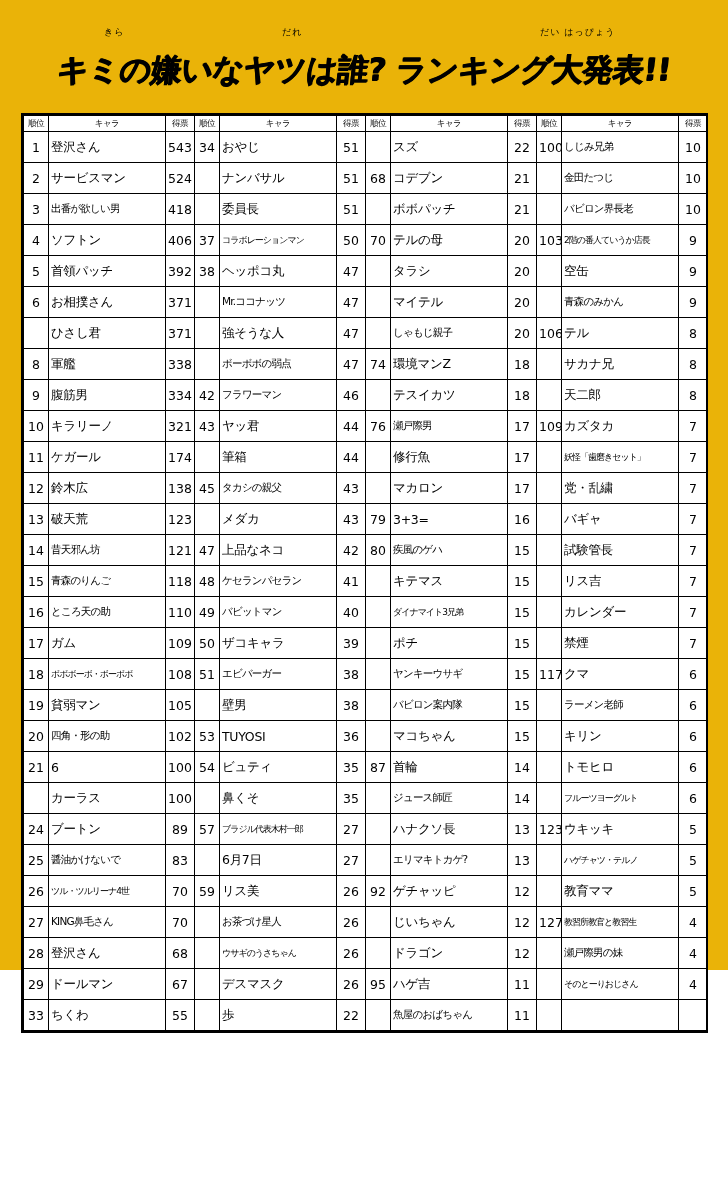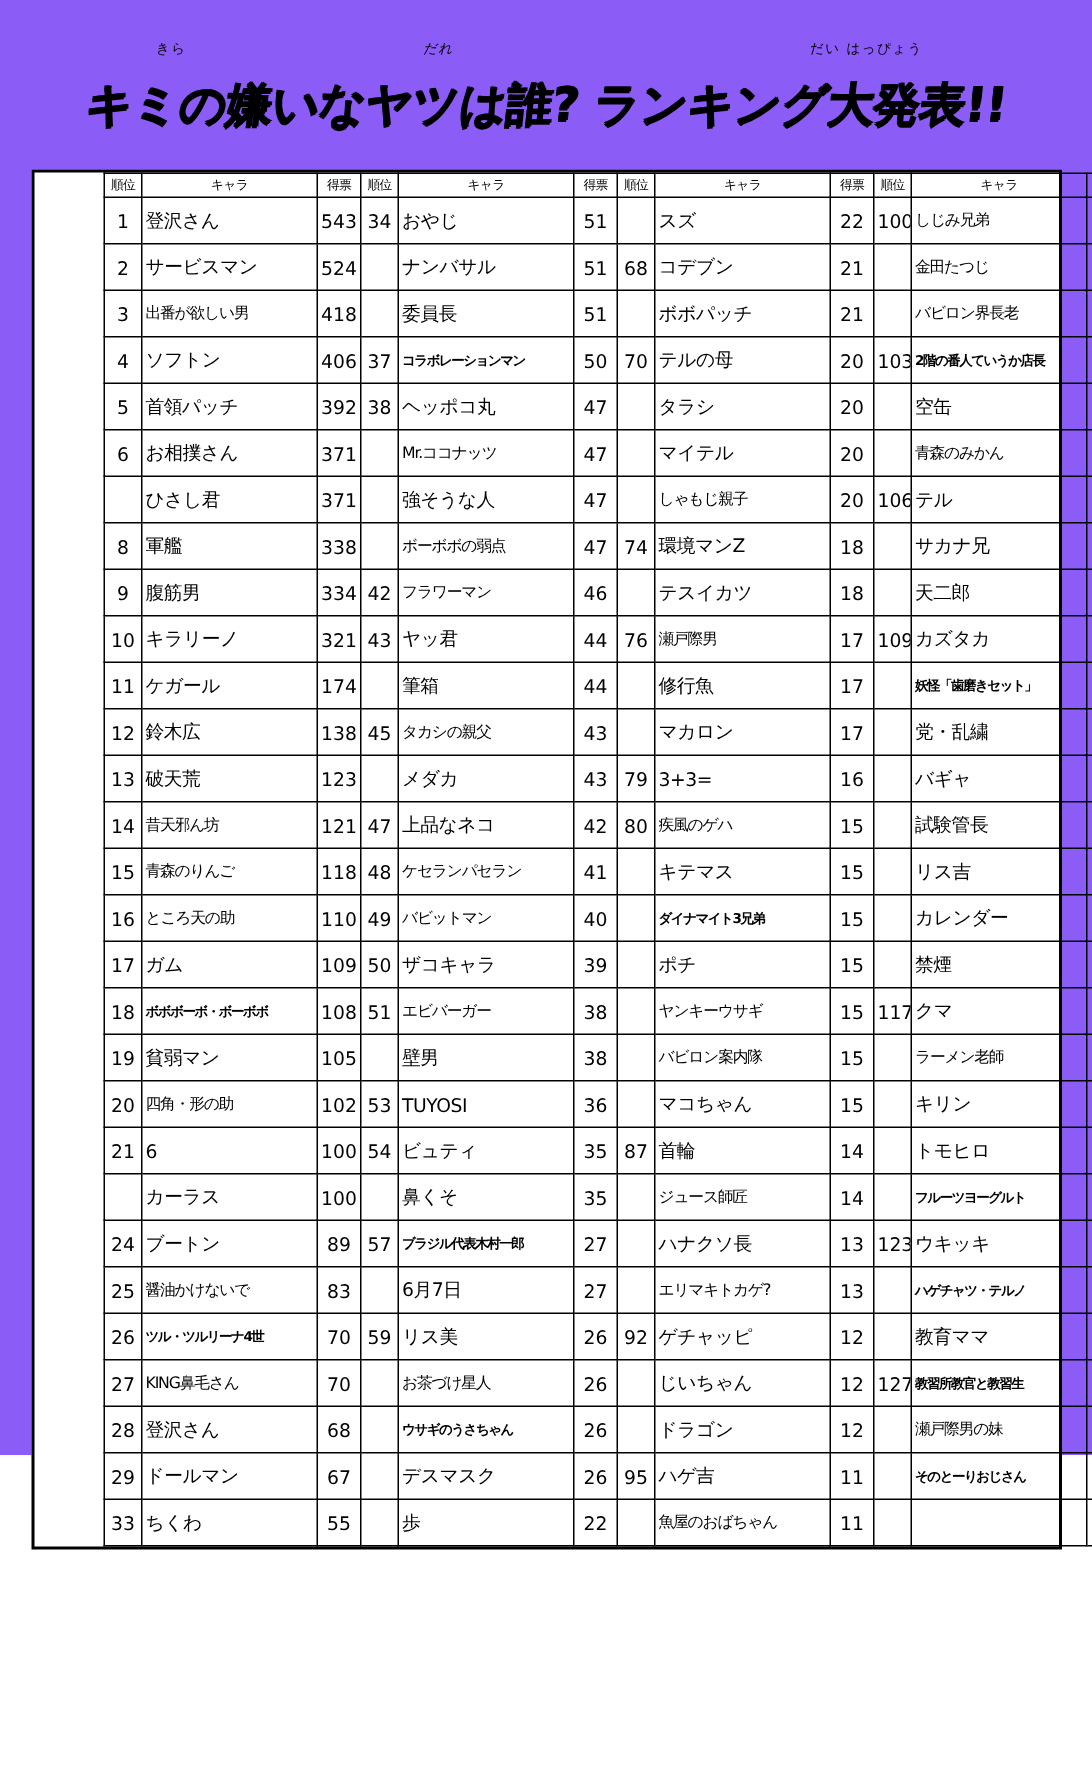--- a/index.html
+++ b/index.html
@@ -6,21 +6,21 @@
   html, body {
     margin: 0; padding: 0;
     width: 728px; height: 1182px;
     background: #ffffff;
     font-family: "DejaVu Sans", "Liberation Sans", sans-serif;
     overflow: hidden;
   }
   #page {
     position: relative;
     width: 728px; height: 970px;
-    background: #8b5cf6;
+    background: #eab308;
   }
   
   .title-area {
     position: absolute;
     left: 0; top: 40px;
     width: 728px;
     height: 60px;
     display: flex;
     align-items: center;
     justify-content: center;
@@ -49,21 +49,20 @@
     white-space: nowrap;
     letter-spacing: 1px;
   }
   
   .table-wrap {
     position: absolute;
     left: 21px; top: 113px;
     width: 687px;
     border: 2px solid #000;
     background: #fff;
-    padding-left: 46px;
   }
   table.rank {
     border-collapse: collapse;
     width: 100%;
     table-layout: fixed;
   }
   table.rank col.c-rank { width: 25px; }
   table.rank col.c-name { width: 117px; }
   table.rank col.c-pts  { width: 29px; }
   table.rank td, table.rank th {
@@ -85,32 +84,32 @@
   }
   td.rank, th.rank { text-align: center; font-size: 13px; }
   td.pts, th.pts { text-align: center; font-size: 12px; }
   td.name {
     text-align: left;
     padding-left: 5px;
     font-size: 13px;
     letter-spacing: -0.3px;
   }
   td.name.sm { font-size: 10.5px; letter-spacing: -0.8px; }
-  td.name.xs { font-size: 9px; letter-spacing: -1px; font-weight: bold; }
+  td.name.xs { font-size: 9px; letter-spacing: -1px; }
   
   td.grp-sep, th.grp-sep { border-left: 2px solid #000; }
 </style>
 </head>
 <body>
 
 <div id="page">
 
   <div class="ruby-row">
     <span class="ruby" style="left:104px;">きら</span>
-    <span class="ruby" style="left:282px;font-style:italic;">だれ</span>
+    <span class="ruby" style="left:282px;">だれ</span>
     <span class="ruby" style="left:540px;">だい はっぴょう</span>
   </div>
 
   <div class="title-area">
     <div class="title-text">キミの嫌いなヤツは誰? ランキング大発表!!</div>
   </div>
 
   <div class="table-wrap">
     <table class="rank">
       <colgroup>

